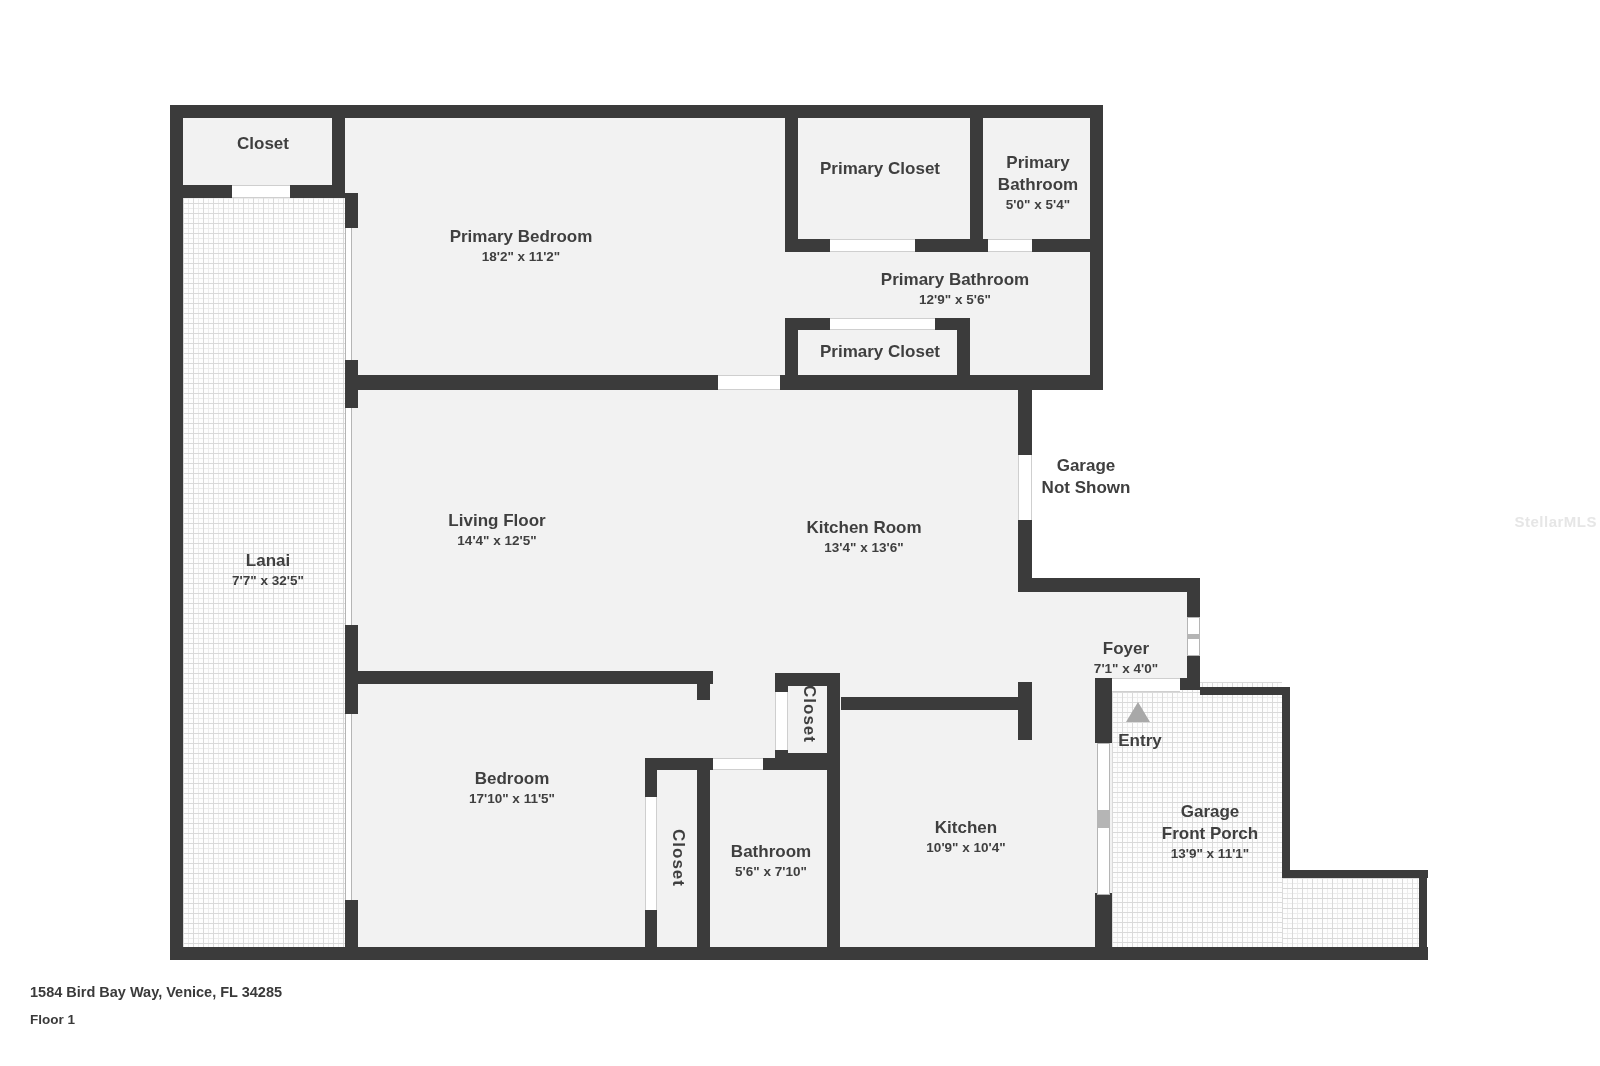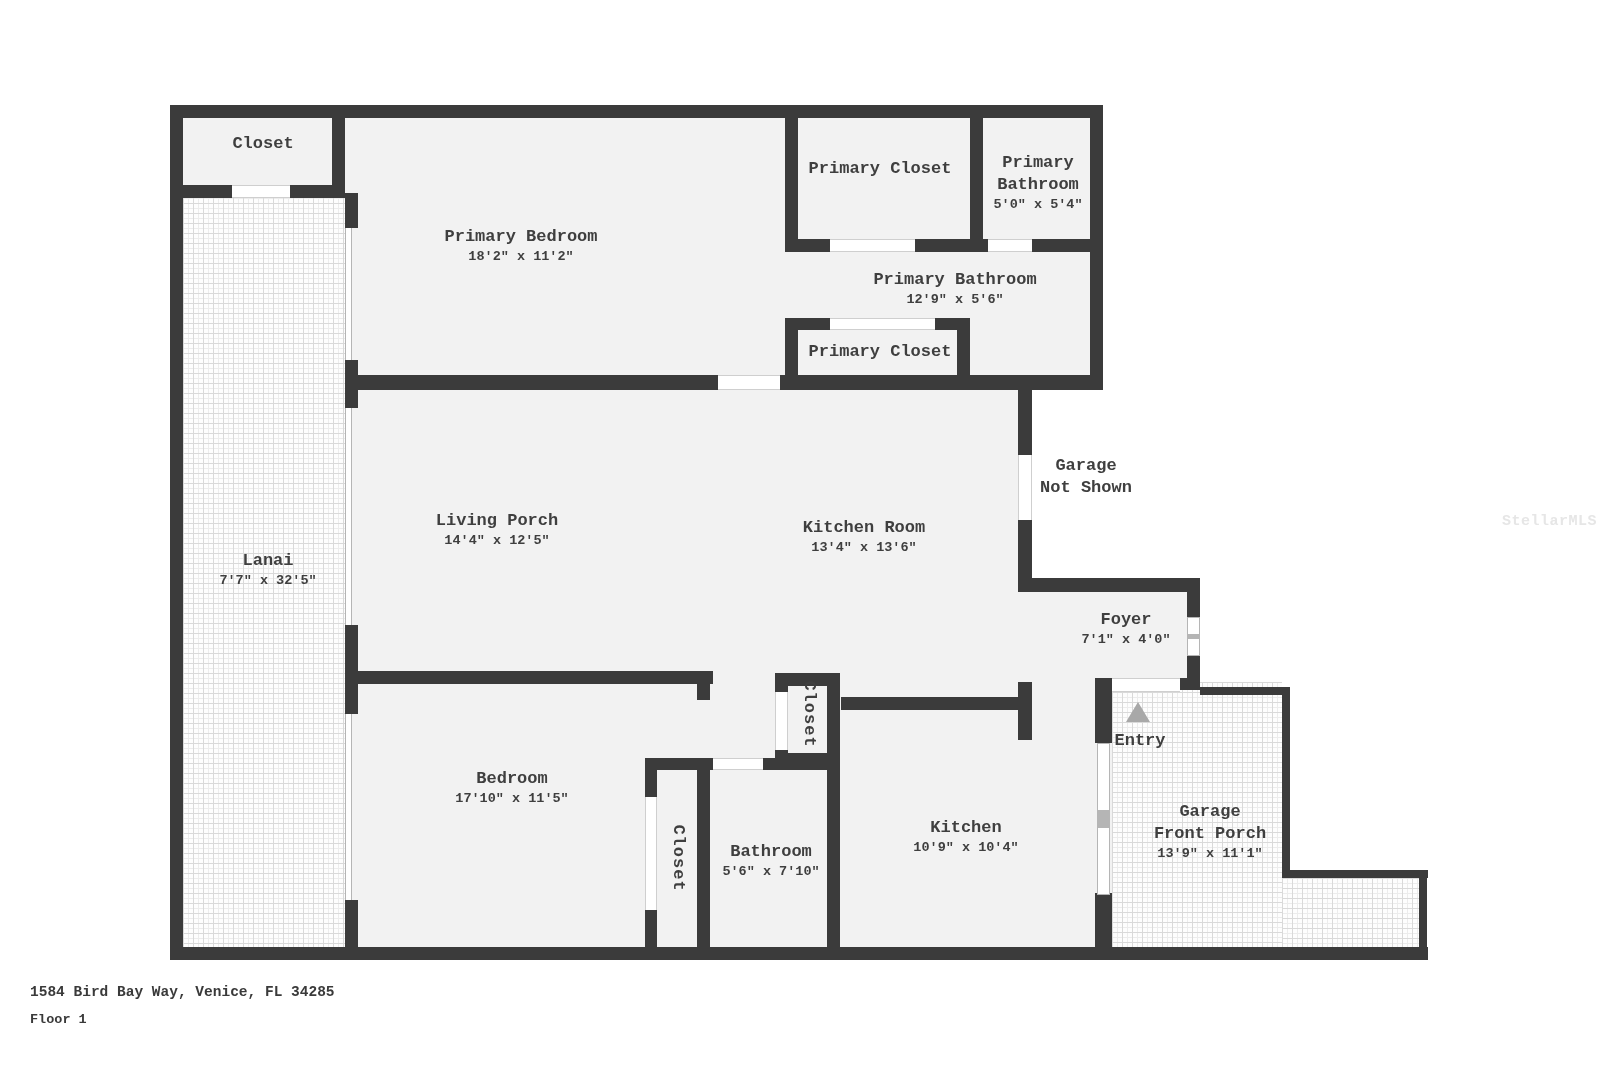--- a/index.html
+++ b/index.html
@@ -2,21 +2,21 @@
 <html style="--wall: #3b3b3b; --floor: #f2f2f2; --text: #3f3f3f; --arrow: #a8a8a8; --watermark: #e6e6e6;"><head>
 <meta charset="utf-8">
 <style>
   :root{
     --wall:#3b3b3b; --floor:#f2f2f2; --text:#3f3f3f;
     --tileLine:#d9d9d9; --tileLine2:#ececec; --glassLine:#b5b5b5;
     --doorLine:#cfcfcf; --arrow:#a8a8a8; --watermark:#e6e6e6;
   }
   html,body{margin:0;padding:0;background:#fff;}
   #stage{position:relative;width:1600px;height:1066px;background:#fff;overflow:hidden;
-         font-family:Liberation Mono, monospace;color:var(--text);}
+         font-family:Liberation Sans, sans-serif;color:var(--text);}
   .f{position:absolute;background:var(--floor);}
   .tile{position:absolute;background-color:#fdfdfd;
     background-image:
       linear-gradient(var(--tileLine) 1px, transparent 1px),
       linear-gradient(90deg,var(--tileLine) 1px, transparent 1px),
       linear-gradient(var(--tileLine2) 1px, transparent 1px),
       linear-gradient(90deg,var(--tileLine2) 1px, transparent 1px);
     background-size:10px 10px,10px 10px,10px 10px,10px 10px;
     background-position:0 0,0 0,5px 5px,5px 5px;}
   .w{position:absolute;display:block;background:var(--wall);}
@@ -134,36 +134,36 @@
     <div class="dm">5'0" x 5'4"</div>
   </div>
   <div class="lbl" style="left:955px;top:289px">
     <div class="nm">Primary Bathroom</div>
     <div class="dm">12'9" x 5'6"</div>
   </div>
   <div class="lbl" style="left:880px;top:352px">
     <div class="nm">Primary Closet</div>
   </div>
   <div class="lbl" style="left:497px;top:530px">
-    <div class="nm">Living Porch</div>
+    <div class="nm">Living Floor</div>
     <div class="dm">14'4" x 12'5"</div>
   </div>
   <div class="lbl" style="left:864px;top:537px">
     <div class="nm">Kitchen Room</div>
     <div class="dm">13'4" x 13'6"</div>
   </div>
   <div class="lbl" style="left:1086px;top:477px">
     <div class="nm">Garage</div>
     <div class="nm">Not Shown</div>
   </div>
   <div class="lbl" style="left:268px;top:570px">
     <div class="nm">Lanai</div>
     <div class="dm">7'7" x 32'5"</div>
   </div>
-  <div class="lbl" style="left:1126px;top:629px">
+  <div class="lbl" style="left:1126px;top:658px">
     <div class="nm">Foyer</div>
     <div class="dm">7'1" x 4'0"</div>
   </div>
   <div class="lbl" style="left:1140px;top:741px">
     <div class="nm">Entry</div>
   </div>
   <div class="lbl" style="left:1210px;top:832px">
     <div class="nm">Garage</div>
     <div class="nm">Front Porch</div>
     <div class="dm">13'9" x 11'1"</div>

